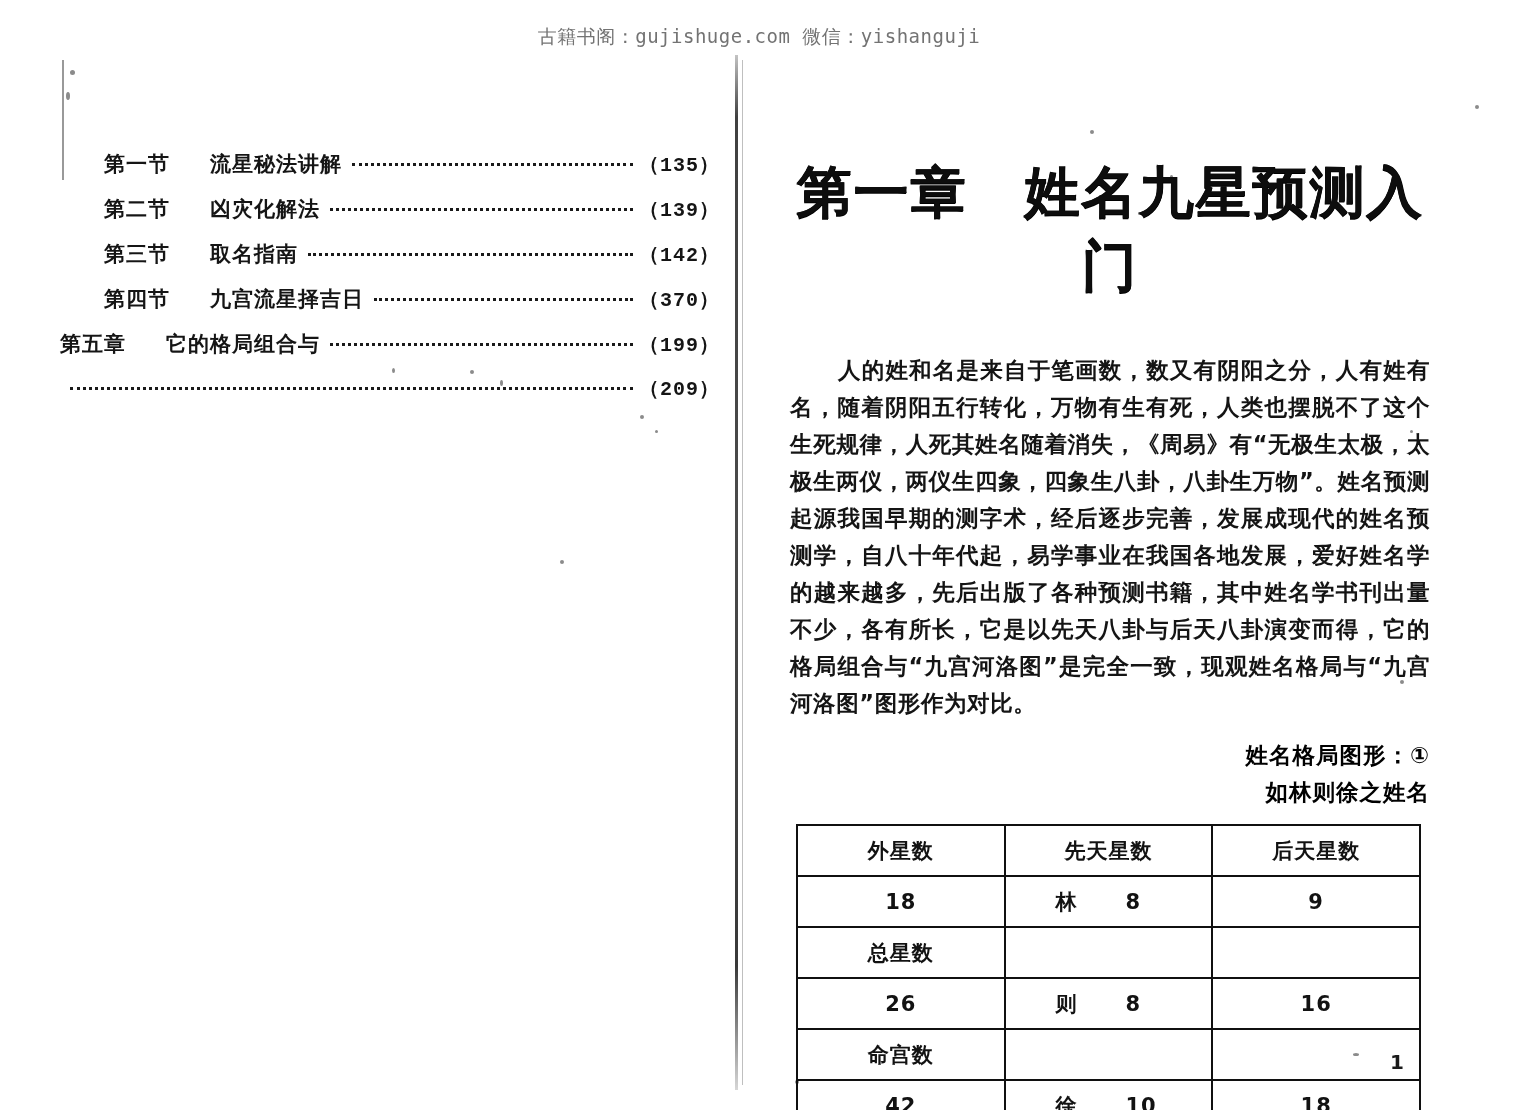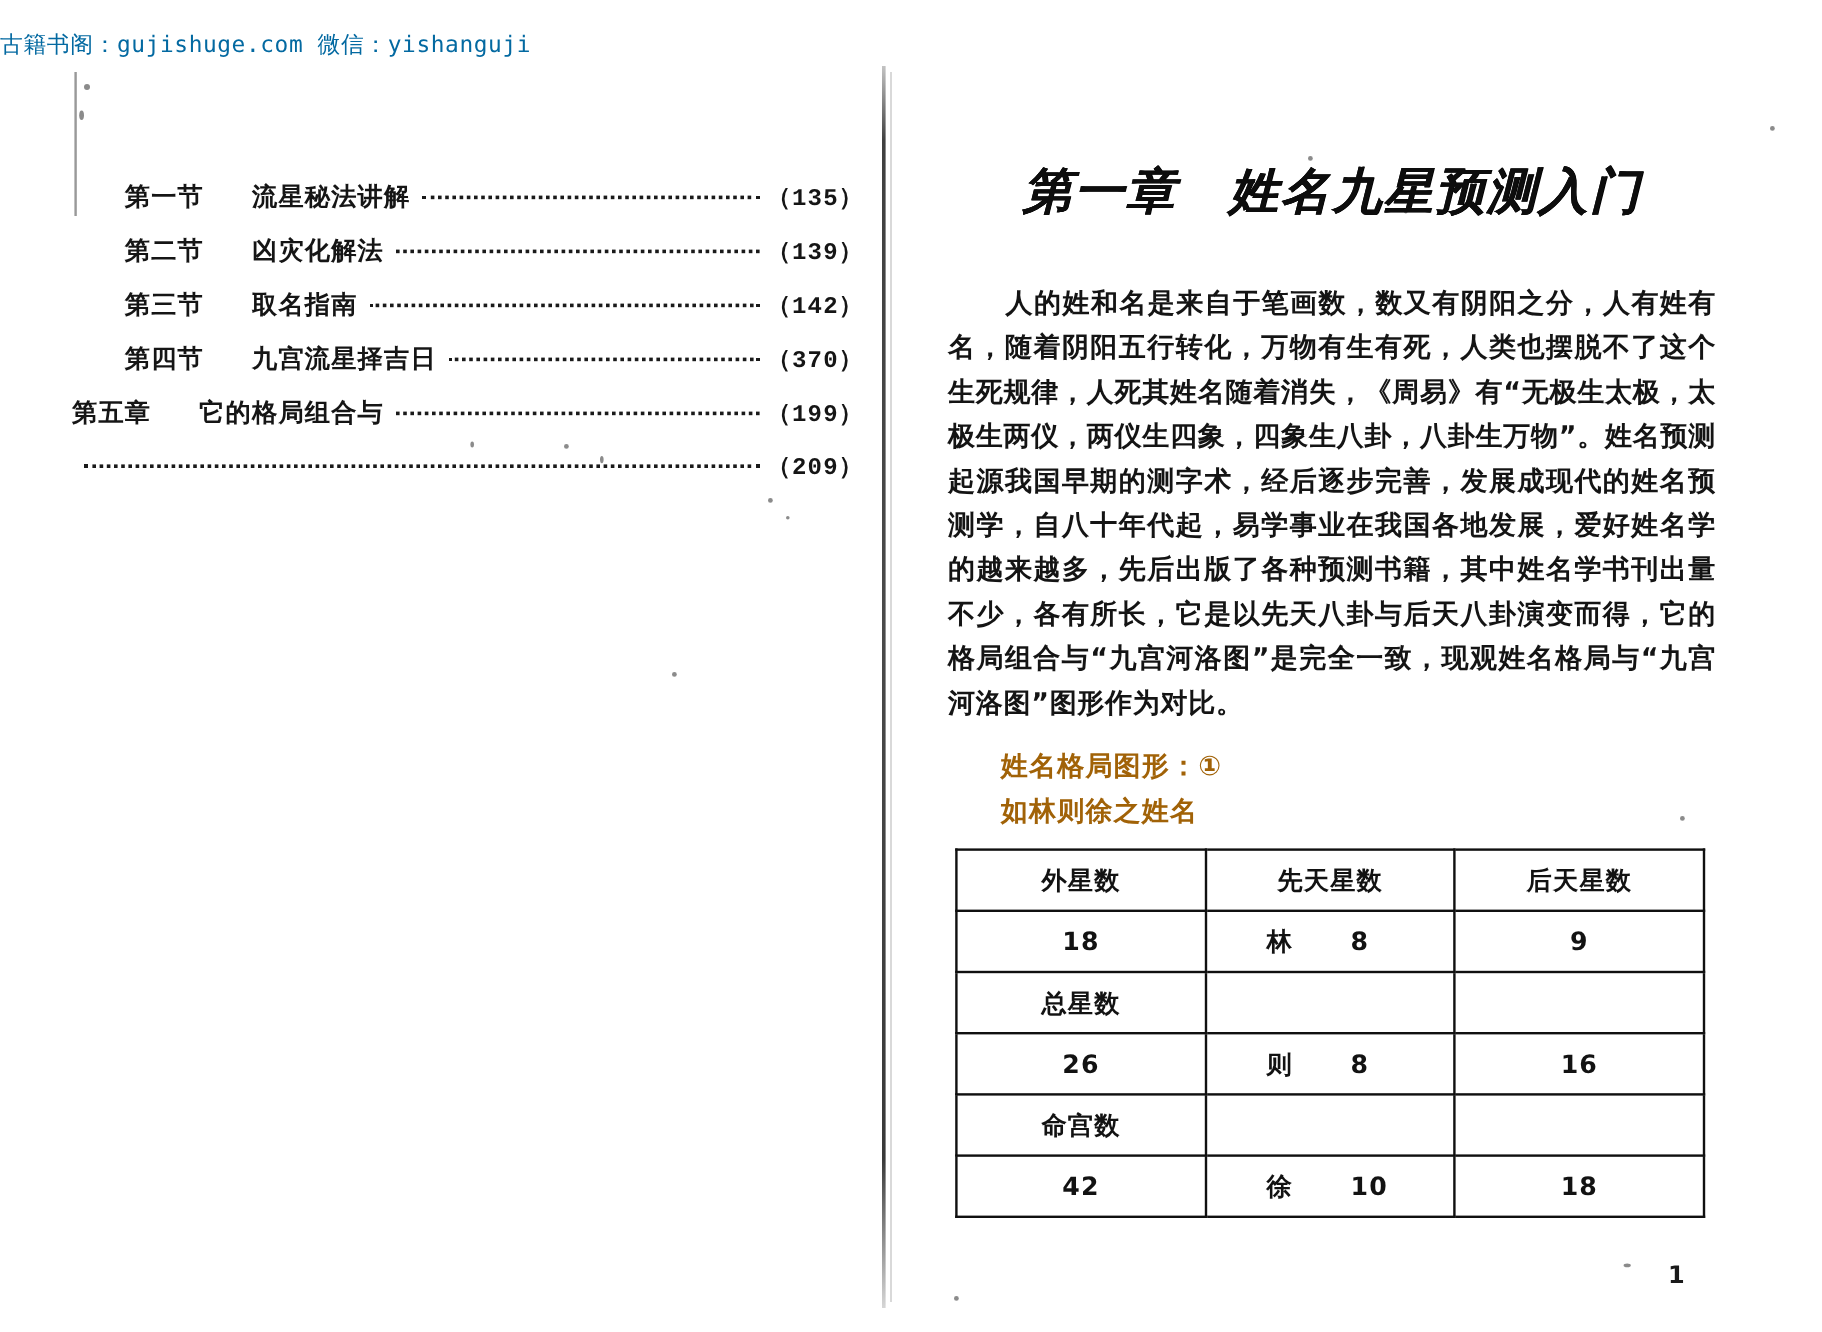--- a/index.html
+++ b/index.html
@@ -15,25 +15,25 @@
     color: #111;
     overflow: hidden;
   }
 
   
   .watermark {
     position: absolute;
     top: 24px;
     left: 0;
     width: 100%;
-    text-align: left;
+    text-align: center;
     font-family: "DejaVu Sans Mono", "Liberation Mono", monospace;
     font-size: 19px;
     letter-spacing: 0.5px;
-    color: #0369a1;
+    color: #737373;
     white-space: nowrap;
   }
 
   
   .spine {
     position: absolute;
     left: 735px;
     top: 55px;
     width: 3px;
     height: 1035px;
@@ -113,47 +113,47 @@
   }
 
   
   .right-page {
     position: absolute;
     left: 790px;
     top: 60px;
     width: 640px;
   }
   .chapter-title {
-    margin-top: 72px;
-    font-size: 41px;
+    margin-top: 96px;
+    font-size: 55px;
     font-weight: bold;
     letter-spacing: 2px;
     text-align: center;
     color: #0d0d0d;
     font-family: "DejaVu Sans", "Liberation Sans", sans-serif;
     text-shadow: 0.6px 0 0 #000, 0 0.6px 0 #000;
-    font-style: italic;
   }
   .body-text {
     margin-top: 48px;
     font-size: 22.5px;
     line-height: 37px;
     letter-spacing: 0.6px;
     text-align: justify;
     color: #141414;
     font-weight: bold;
     text-indent: 48px;
   }
   .sub-line {
     margin-top: 18px;
     font-size: 22.5px;
     font-weight: bold;
     letter-spacing: 1px;
     text-indent: 44px;
-    color: #a16207;
+    color: #000000;
+    text-align: right;
   }
   .sub-line.tight {
     margin-top: 6px;
   }
 
   
   table.star-table {
     margin-top: 16px;
     margin-left: 6px;
     border-collapse: collapse;

